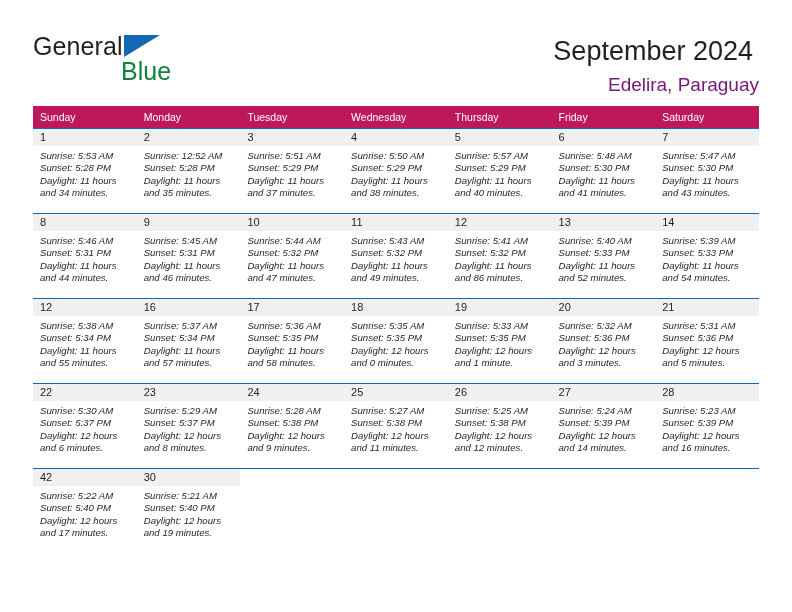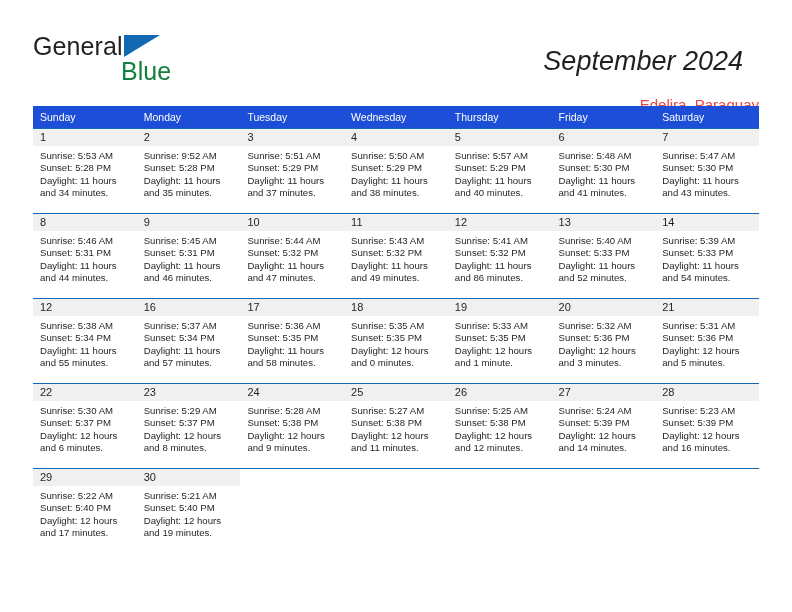--- a/index.html
+++ b/index.html
@@ -73,42 +73,41 @@
     right: 0px;
     top: 0px;
     text-align: right;
   }
   .cal-title {
     font-size: 27px;
     color: #231f20;
     line-height: 34px;
     white-space: nowrap;
     font-weight: normal;
-    margin: 16px;
-    font-style: italic;
+    margin: 6px;
   }
   .cal-subtitle {
-    font-size: 15px;
-    color: #ef4444;
+    font-size: 19px;
+    color: #701a75;
     line-height: 22px;
     margin-top: 5px;
     white-space: nowrap;
   }
 
   
   .calendar {
     position: absolute;
     left: 33px;
     top: 106px;
     width: 726px;
     border-collapse: collapse;
     table-layout: fixed;
   }
   .calendar th {
-    background: #1d4ed8;
+    background: #be185d;
     color: #ffffff;
     font-size: 10.5px;
     font-weight: normal;
     text-align: left;
     padding: 5px 0 5px 7px;
     height: 12px;
     border: none;
   }
   .calendar td {
     vertical-align: top;
@@ -137,20 +136,21 @@
     padding-left: 7px;
   }
   .cell-blank .daynum {
     background: transparent;
   }
   .details {
     padding: 4px 4px 0 7px;
     font-size: 9.6px;
     line-height: 12.4px;
     color: #231f20;
+    font-style: italic;
   }
   .details div {
     white-space: nowrap;
   }
 </style>
 </head>
 <body>
 
 <div class="page">
 
@@ -195,21 +195,21 @@
                 <div>Sunset: 5:28 PM</div>
                 <div>Daylight: 11 hours</div>
                 <div>and 34 minutes.</div>
               </div>
             </div>
           </td>
           <td>
             <div class="cell-inner">
               <div class="daynum">2</div>
               <div class="details">
-                <div>Sunrise: 9:52 AM</div>
+                <div>Sunrise: 12:52 AM</div>
                 <div>Sunset: 5:28 PM</div>
                 <div>Daylight: 11 hours</div>
                 <div>and 35 minutes.</div>
               </div>
             </div>
           </td>
           <td>
             <div class="cell-inner">
               <div class="daynum">3</div>
               <div class="details">
@@ -510,21 +510,21 @@
               </div>
             </div>
           </td>
         </tr>
         <tr class="week-sep">
           <td colspan="7"></td>
         </tr>
         <tr>
           <td>
             <div class="cell-inner">
-              <div class="daynum">29</div>
+              <div class="daynum">42</div>
               <div class="details">
                 <div>Sunrise: 5:22 AM</div>
                 <div>Sunset: 5:40 PM</div>
                 <div>Daylight: 12 hours</div>
                 <div>and 17 minutes.</div>
               </div>
             </div>
           </td>
           <td>
             <div class="cell-inner">

